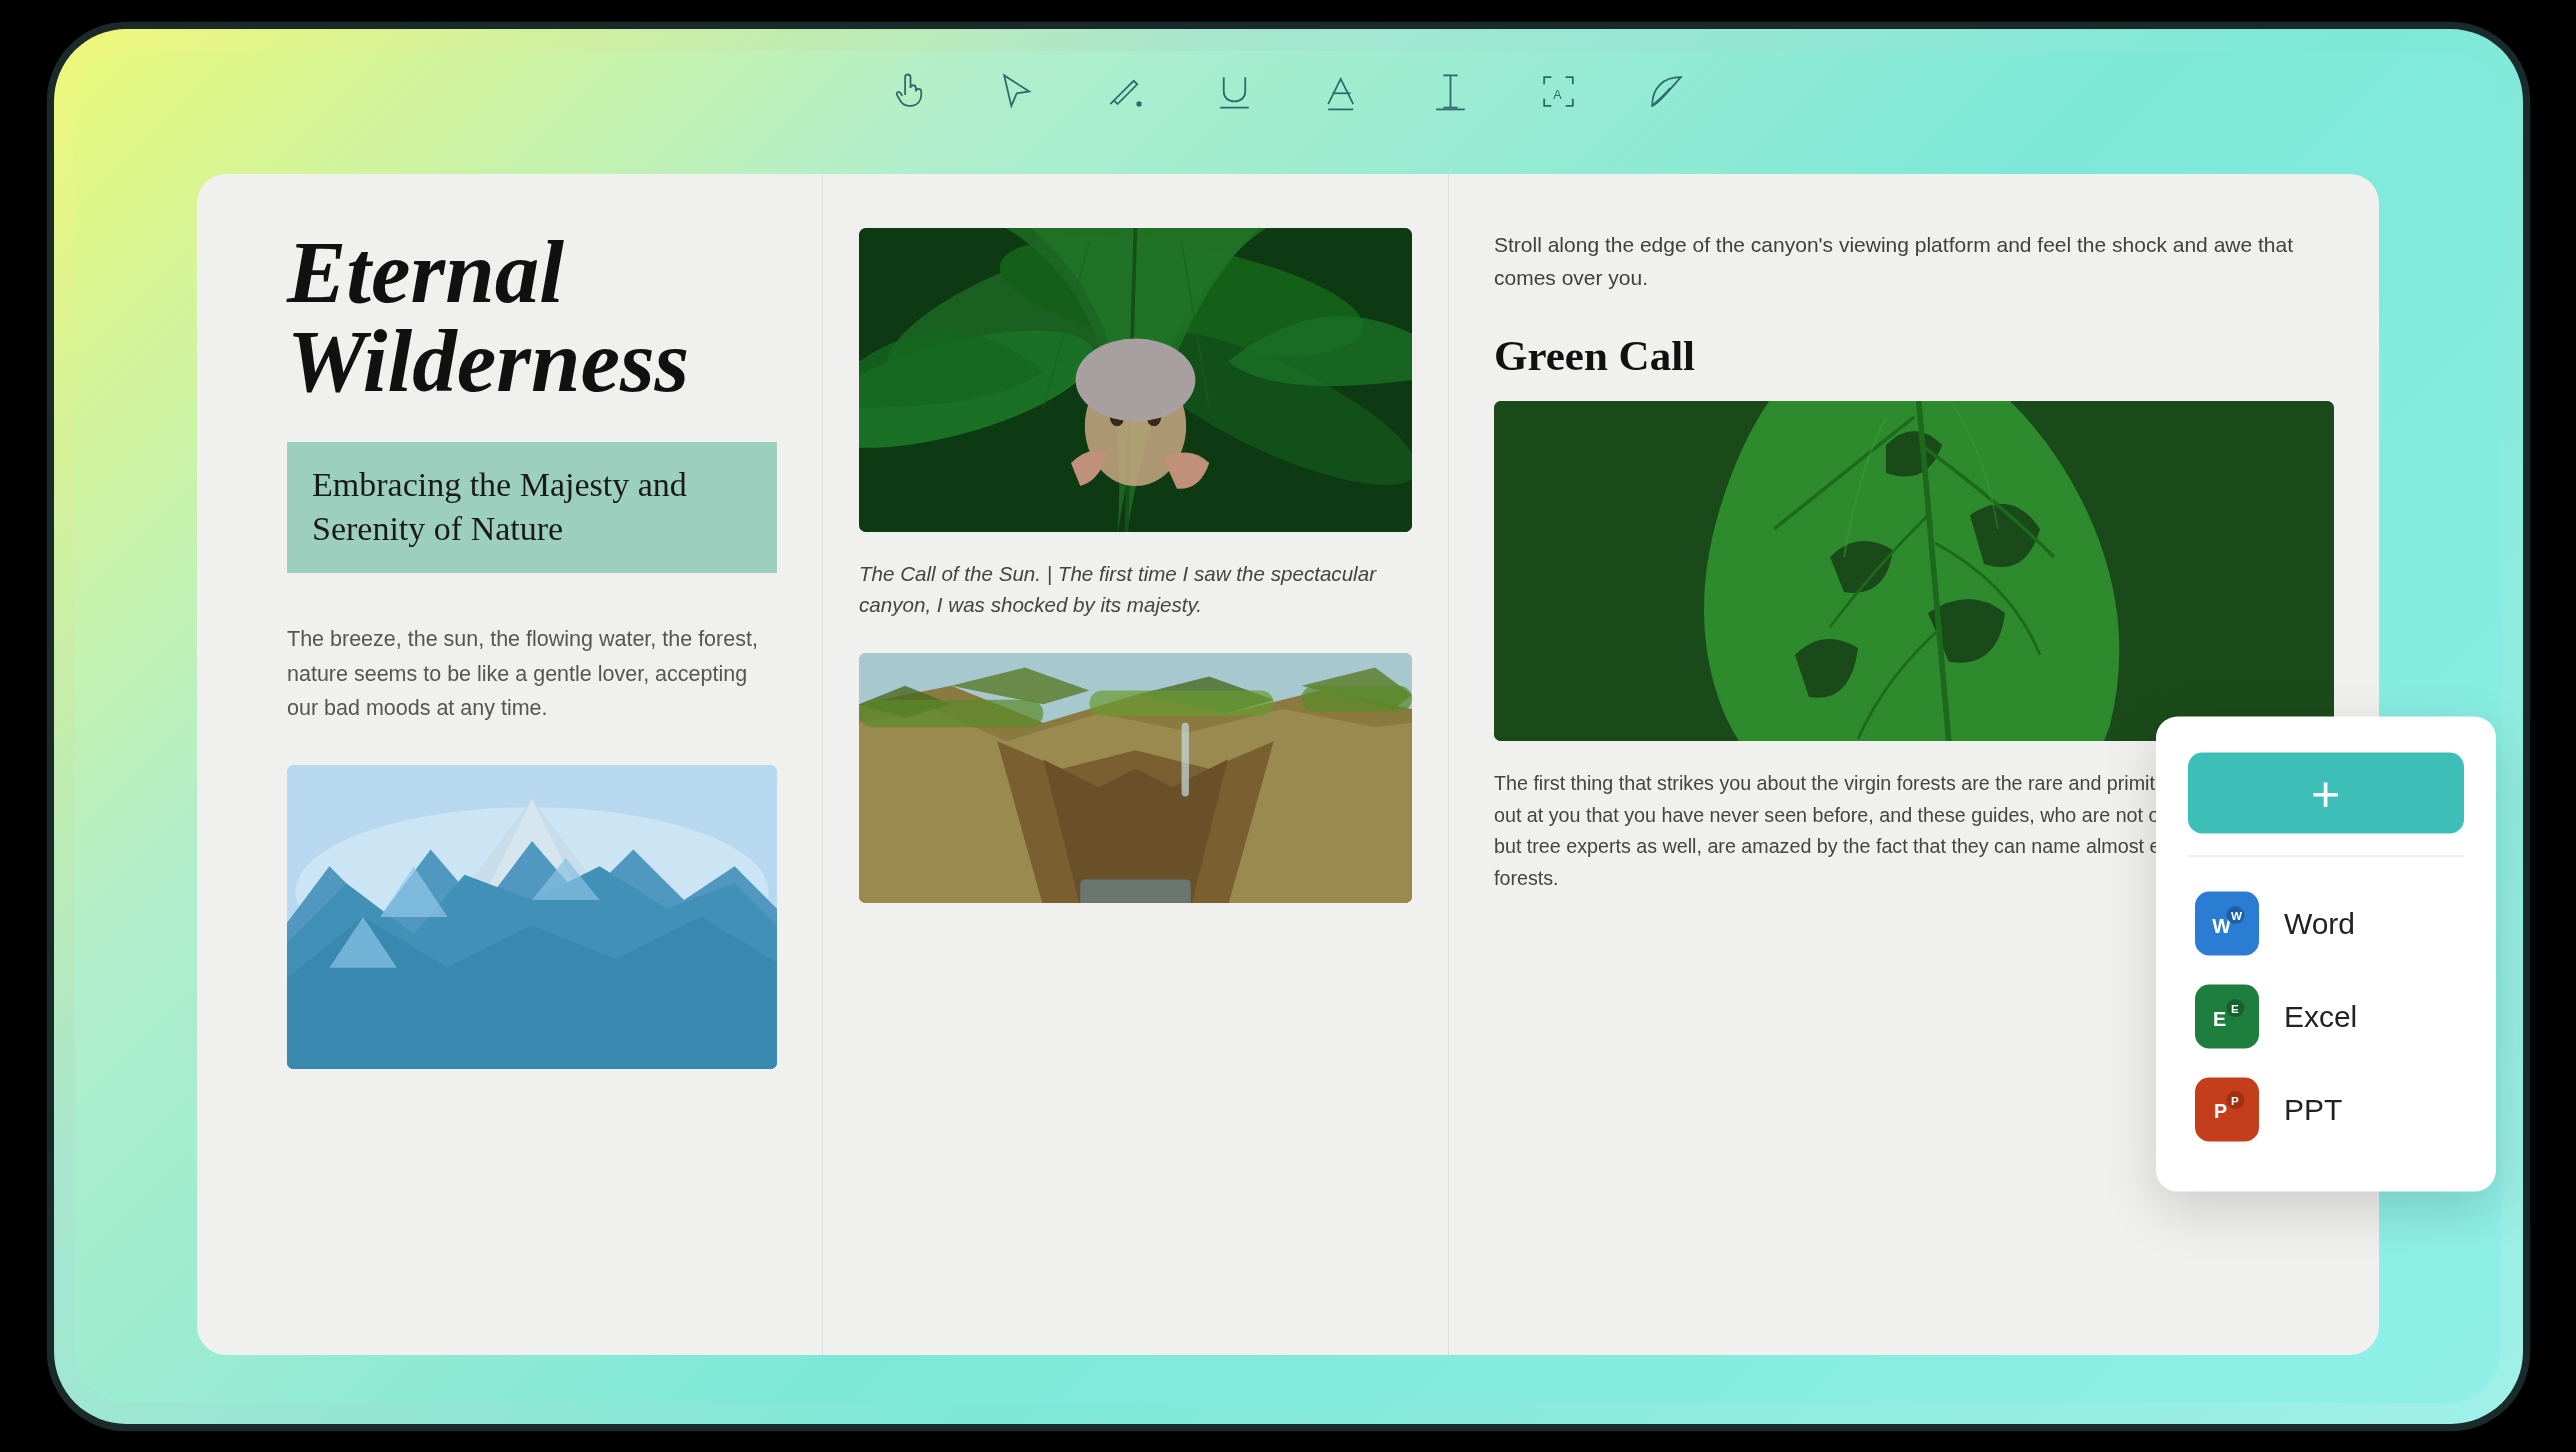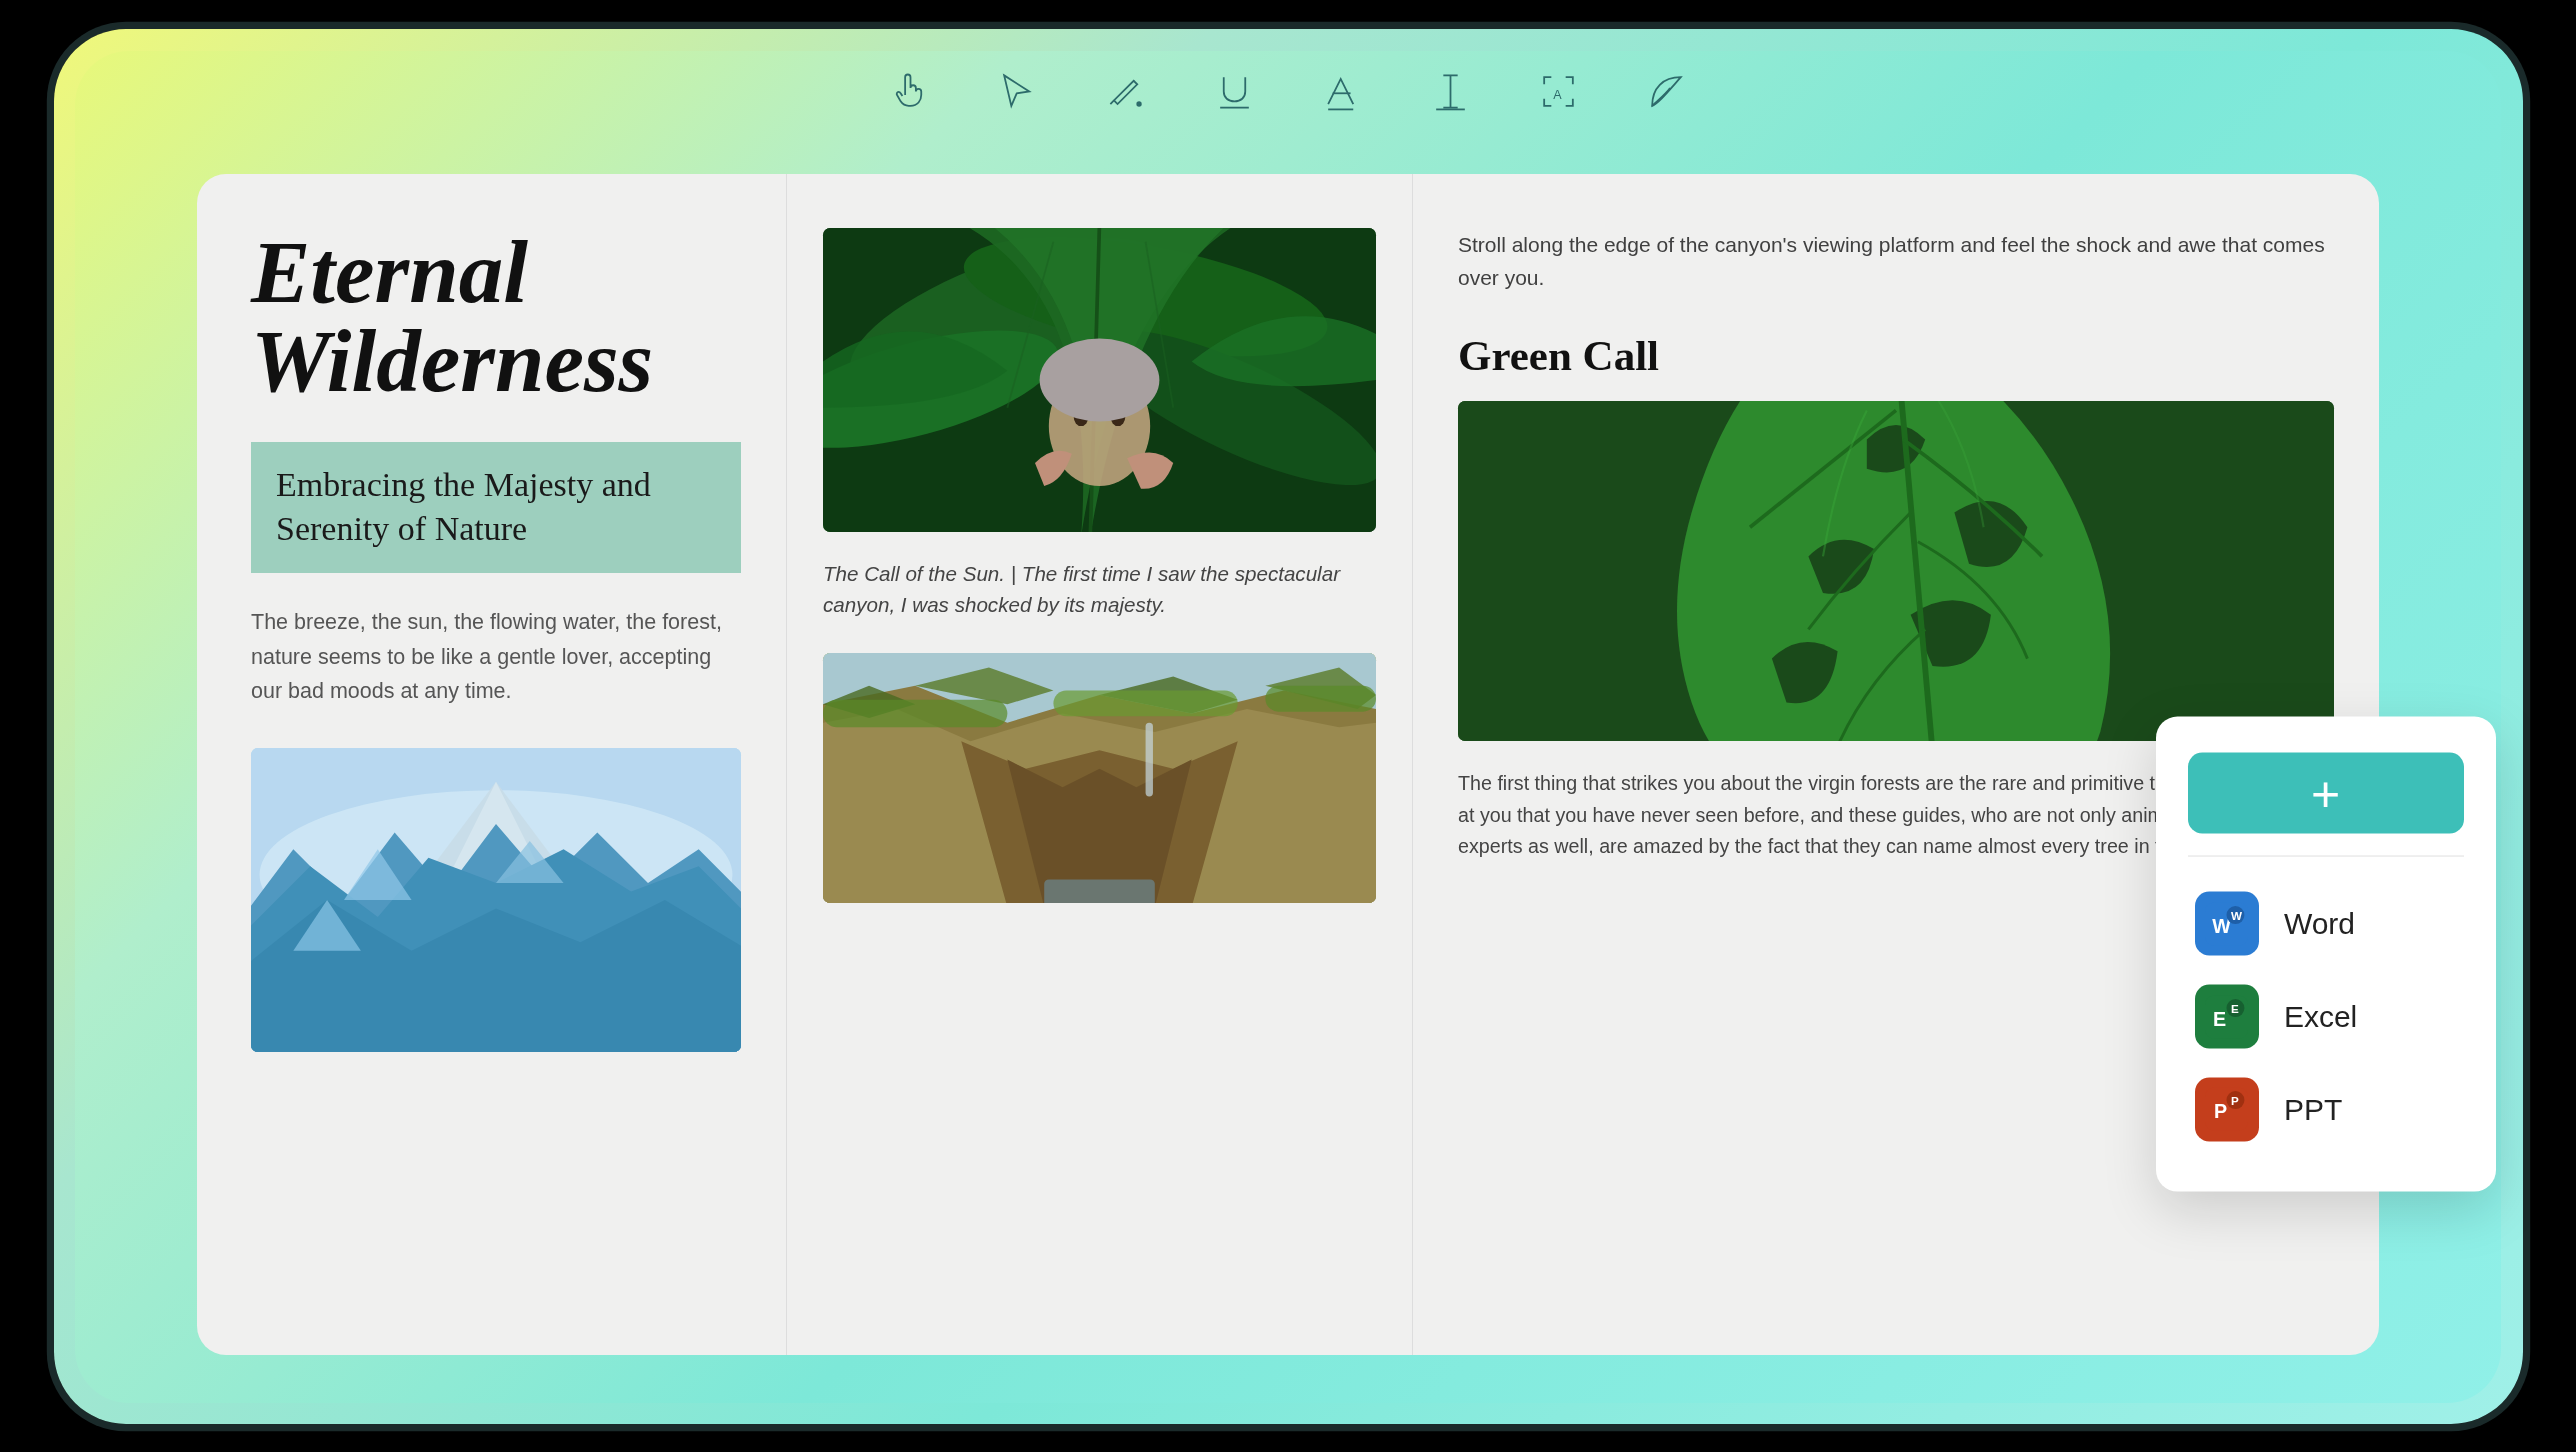--- a/index.html
+++ b/index.html
@@ -75,20 +75,21 @@
 
     .document-container {
       width: 2182px;
       height: 1181px;
       background: #f0f0ef;
       border-radius: 29px;
       overflow: hidden;
       display: flex;
       flex-direction: column;
       position: relative;
+      padding-left: 36px;
     }
 
     .document-body {
       display: flex;
       flex: 1;
       overflow: hidden;
     }
 
     
     .col-left {
@@ -104,21 +105,21 @@
       font-style: italic;
       line-height: 1.0;
       color: #111;
       margin-bottom: 36px;
       font-family: Georgia, serif;
     }
 
     .subtitle-box {
       background: #9dcfbe;
       padding: 21.5px 25px;
-      margin-bottom: 32px;
+      margin-bottom: 49px;
     }
 
     .subtitle-text {
       font-size: 34px;
       color: #1a1a1a;
       font-family: Georgia, serif;
       line-height: 1.3;
     }
 
     .description-text {

